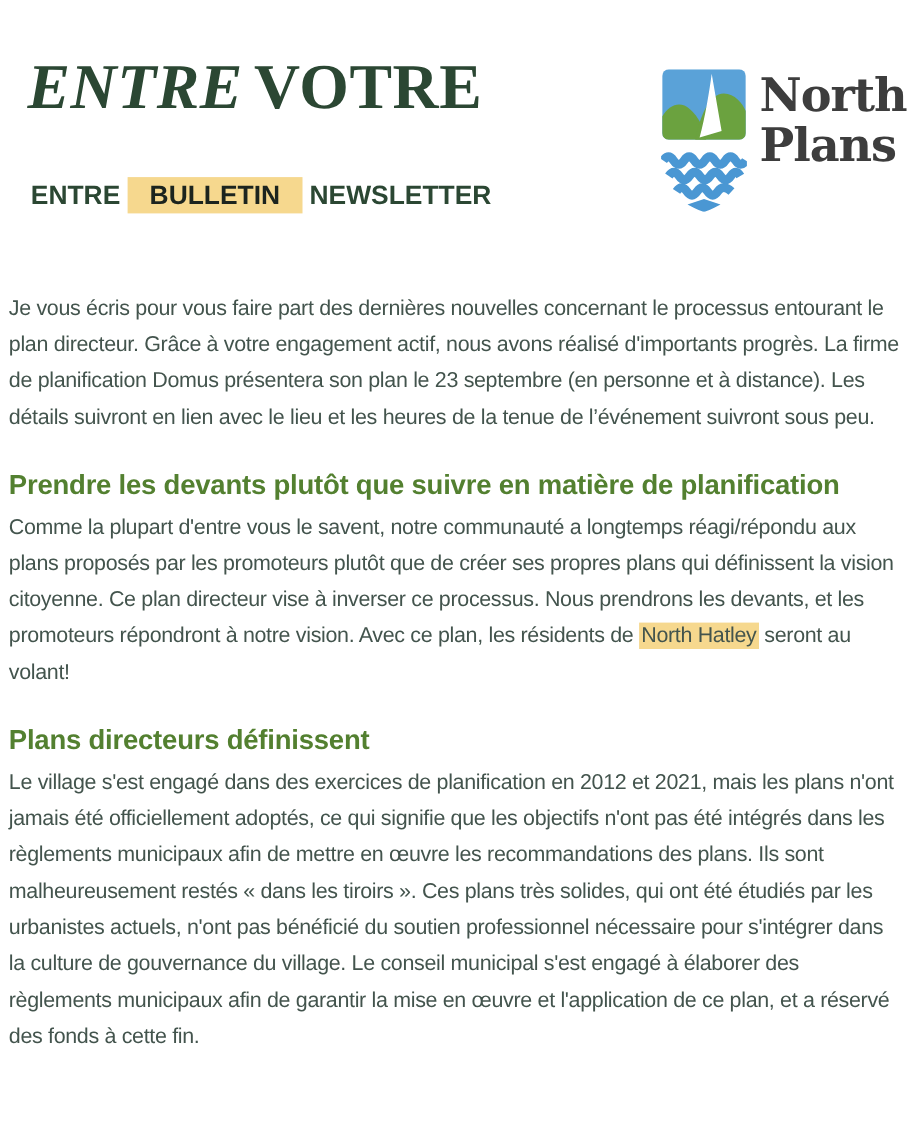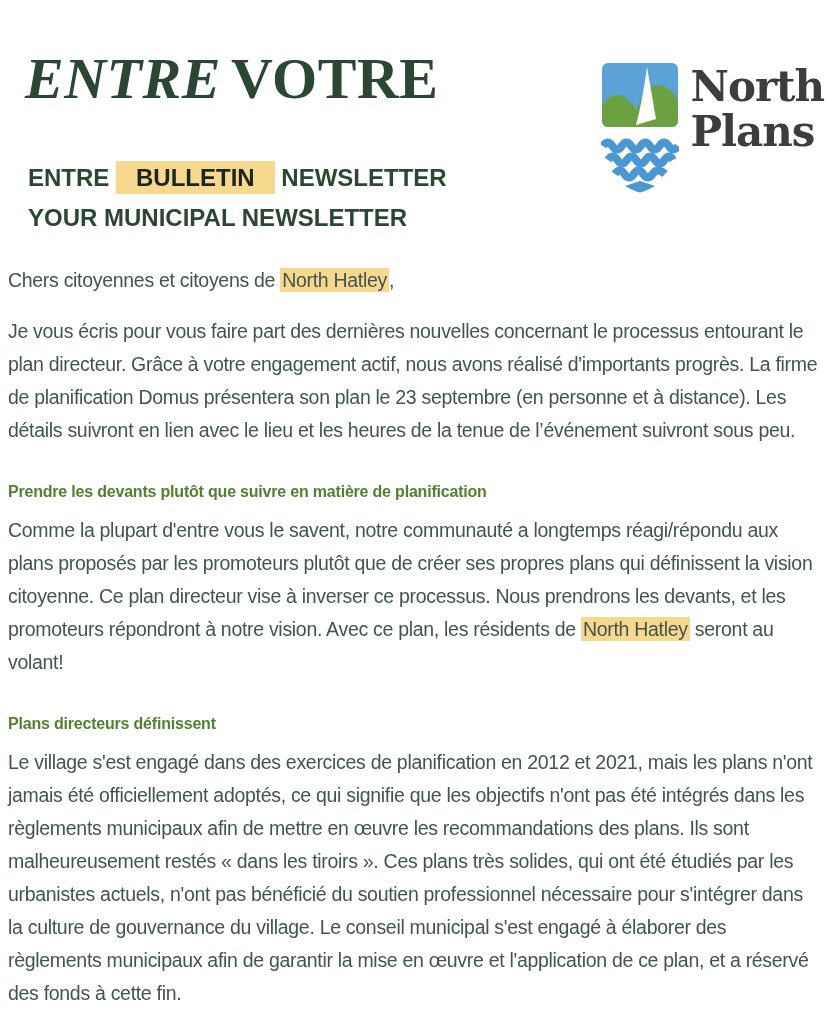--- a/index.html
+++ b/index.html
@@ -43,21 +43,21 @@
 
   
   .body{padding:0 8px;}
   .body p{
     margin:0 0 18px 0;
     font-size:19.5px;line-height:33px;letter-spacing:-0.3px;
     color:var(--body-text-color,#43544d);
   }
   .body h2{
     margin:30px 0 7px 0;
-    font-size:16px;line-height:30px;letter-spacing:-0.2px;
+    font-size:25px;line-height:30px;letter-spacing:-0.2px;
     color:var(--heading-color,#538030);white-space:nowrap;
   }
   .hl{background:var(--highlight-color,#f7d98d);padding:1px 2px;}
 </style>
 </head>
 <body>
 
 <div class="page">
 
   <header class="header">
@@ -85,27 +85,25 @@
         <path class="wavefill" d="M39 119 L54 124 Q39 132 39 130 Q39 132 24 124 Z"></path>
       </svg>
       <div class="wordmark">
         <div>North</div>
         <div>Plans</div>
       </div>
     </div>
 
     <div class="subtitle">
       <div><span>ENTRE </span><span class="hl">BULLETIN</span><span> NEWSLETTER</span></div>
-      <div><span>YOUR MUNICIPAL NEWSLETTER</span></div>
     </div>
 
   </header>
 
   <main class="body">
-      <p><span>Chers citoyennes et citoyens de </span><span class="hl">North Hatley</span><span>,</span></p>
       <p><span>Je vous écris pour vous faire part des dernières nouvelles concernant le processus entourant le plan directeur. Grâce à votre engagement actif, nous avons réalisé d'importants progrès. La firme de planification Domus présentera son plan le 23 septembre (en personne et à distance). Les détails suivront en lien avec le lieu et les heures de la tenue de l’événement suivront sous peu.</span></p>
       <h2>Prendre les devants plutôt que suivre en matière de planification</h2>
       <p><span>Comme la plupart d'entre vous le savent, notre communauté a longtemps réagi/⁠répondu aux plans proposés par les promoteurs plutôt que de créer ses propres plans qui définissent la vision citoyenne. Ce plan directeur vise à inverser ce processus. Nous prendrons les devants, et les promoteurs répondront à notre vision. Avec ce plan, les résidents de </span><span class="hl">North Hatley</span><span> seront au volant!</span></p>
       <h2>Plans directeurs définissent</h2>
       <p><span>Le village s'est engagé dans des exercices de planification en 2012 et 2021, mais les plans n'ont jamais été officiellement adoptés, ce qui signifie que les objectifs n'ont pas été intégrés dans les règlements municipaux afin de mettre en œuvre les recommandations des plans. Ils sont malheureusement restés « dans les tiroirs ». Ces plans très solides, qui ont été étudiés par les urbanistes actuels, n'ont pas bénéficié du soutien professionnel nécessaire pour s'intégrer dans la culture de gouvernance du village. Le conseil municipal s'est engagé à élaborer des règlements municipaux afin de garantir la mise en œuvre et l'application de ce plan, et a réservé des fonds à cette fin.</span></p>
     </main>
 
 </div>
 
 </body></html>

